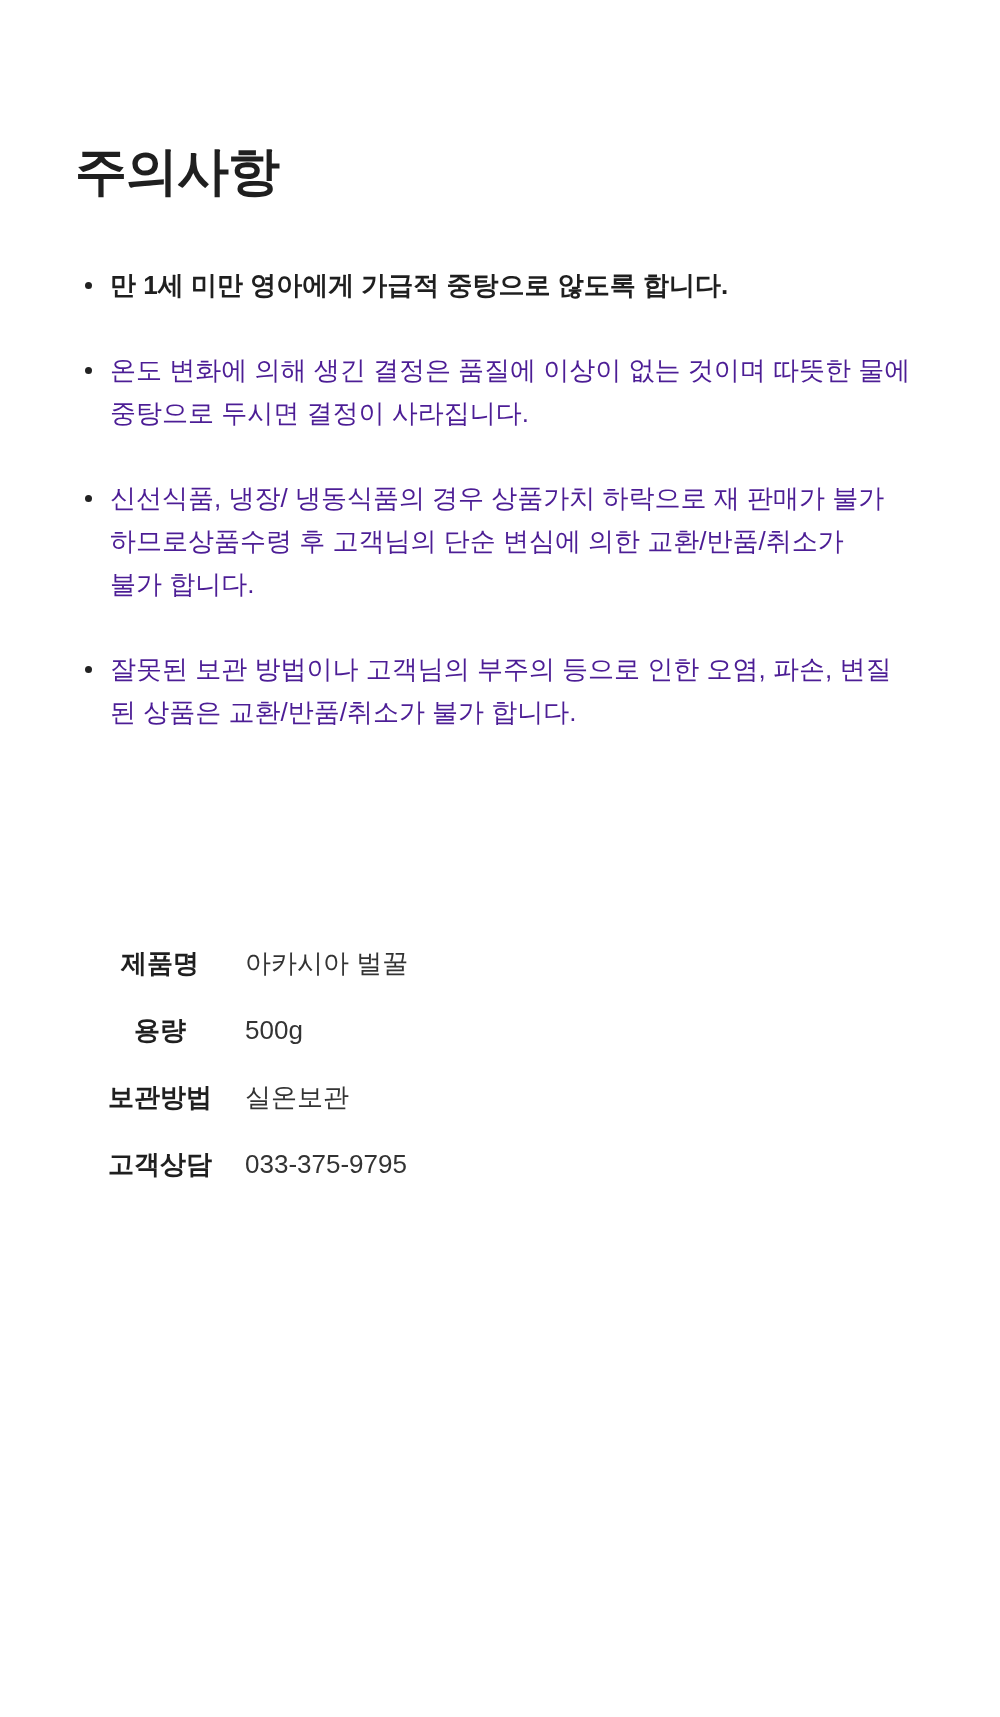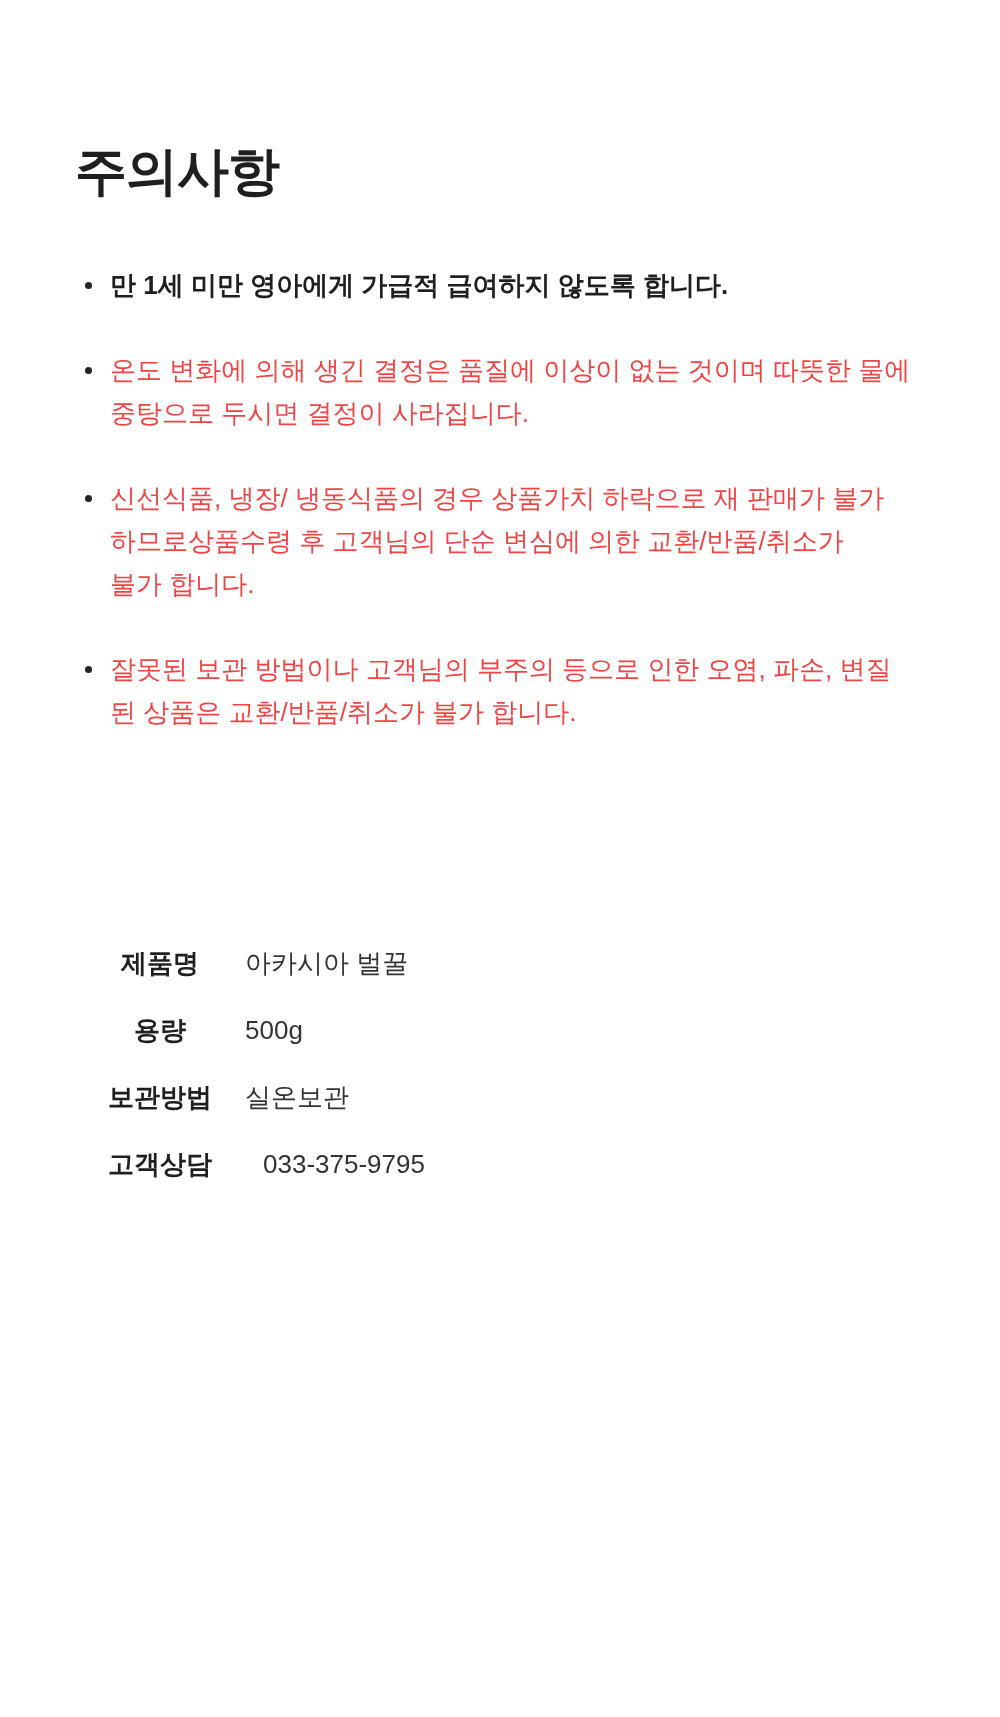--- a/index.html
+++ b/index.html
@@ -41,21 +41,21 @@
     flex: 0 0 auto;
     width: 7px;
     height: 7px;
     border-radius: 50%;
     background: #222222;
     margin: 18px 18px 0 10px;
   }
   .bullet-text {
     font-size: 26px;
     line-height: 43px;
-    color: #ef4444;
+    color: #4c1d95;
     white-space: pre-line;
     word-break: keep-all;
     max-width: 840px;
   }
   li.precaution-item.bold .bullet-text {
     font-weight: 700;
     color: #1f1f1f;
   }
   .section-product {
     margin-top: 212px;
@@ -68,21 +68,20 @@
   }
   .info-row {
     display: flex;
     align-items: flex-start;
     margin-bottom: 33px;
     font-size: 26px;
     line-height: 34px;
   }
   .info-row:last-child {
     margin-bottom: 0;
-    gap: 18px;
   }
   .info-label {
     flex: 0 0 170px;
     font-weight: 700;
     color: #1f1f1f;
     word-break: keep-all;
     text-align: center;
   }
   .info-value {
     flex: 1 1 auto;
@@ -94,21 +93,21 @@
 <body>
 
 <div class="page">
 
   <section class="section">
     <h2 class="section-title">주의사항</h2>
 
     <ul class="precaution-list">
       <li class="precaution-item bold">
         <span class="dot"></span>
-        <span class="bullet-text">만 1세 미만 영아에게 가급적 급여하지 않도록 합니다.</span>
+        <span class="bullet-text">만 1세 미만 영아에게 가급적 중탕으로 않도록 합니다.</span>
       </li>
       <li class="precaution-item">
         <span class="dot"></span>
         <span class="bullet-text">온도 변화에 의해 생긴 결정은 품질에 이상이 없는 것이며 따뜻한 물에
 중탕으로 두시면 결정이 사라집니다.</span>
       </li>
       <li class="precaution-item">
         <span class="dot"></span>
         <span class="bullet-text">신선식품, 냉장/ 냉동식품의 경우 상품가치 하락으로 재 판매가 불가
 하므로상품수령 후 고객님의 단순 변심에 의한 교환/반품/취소가

